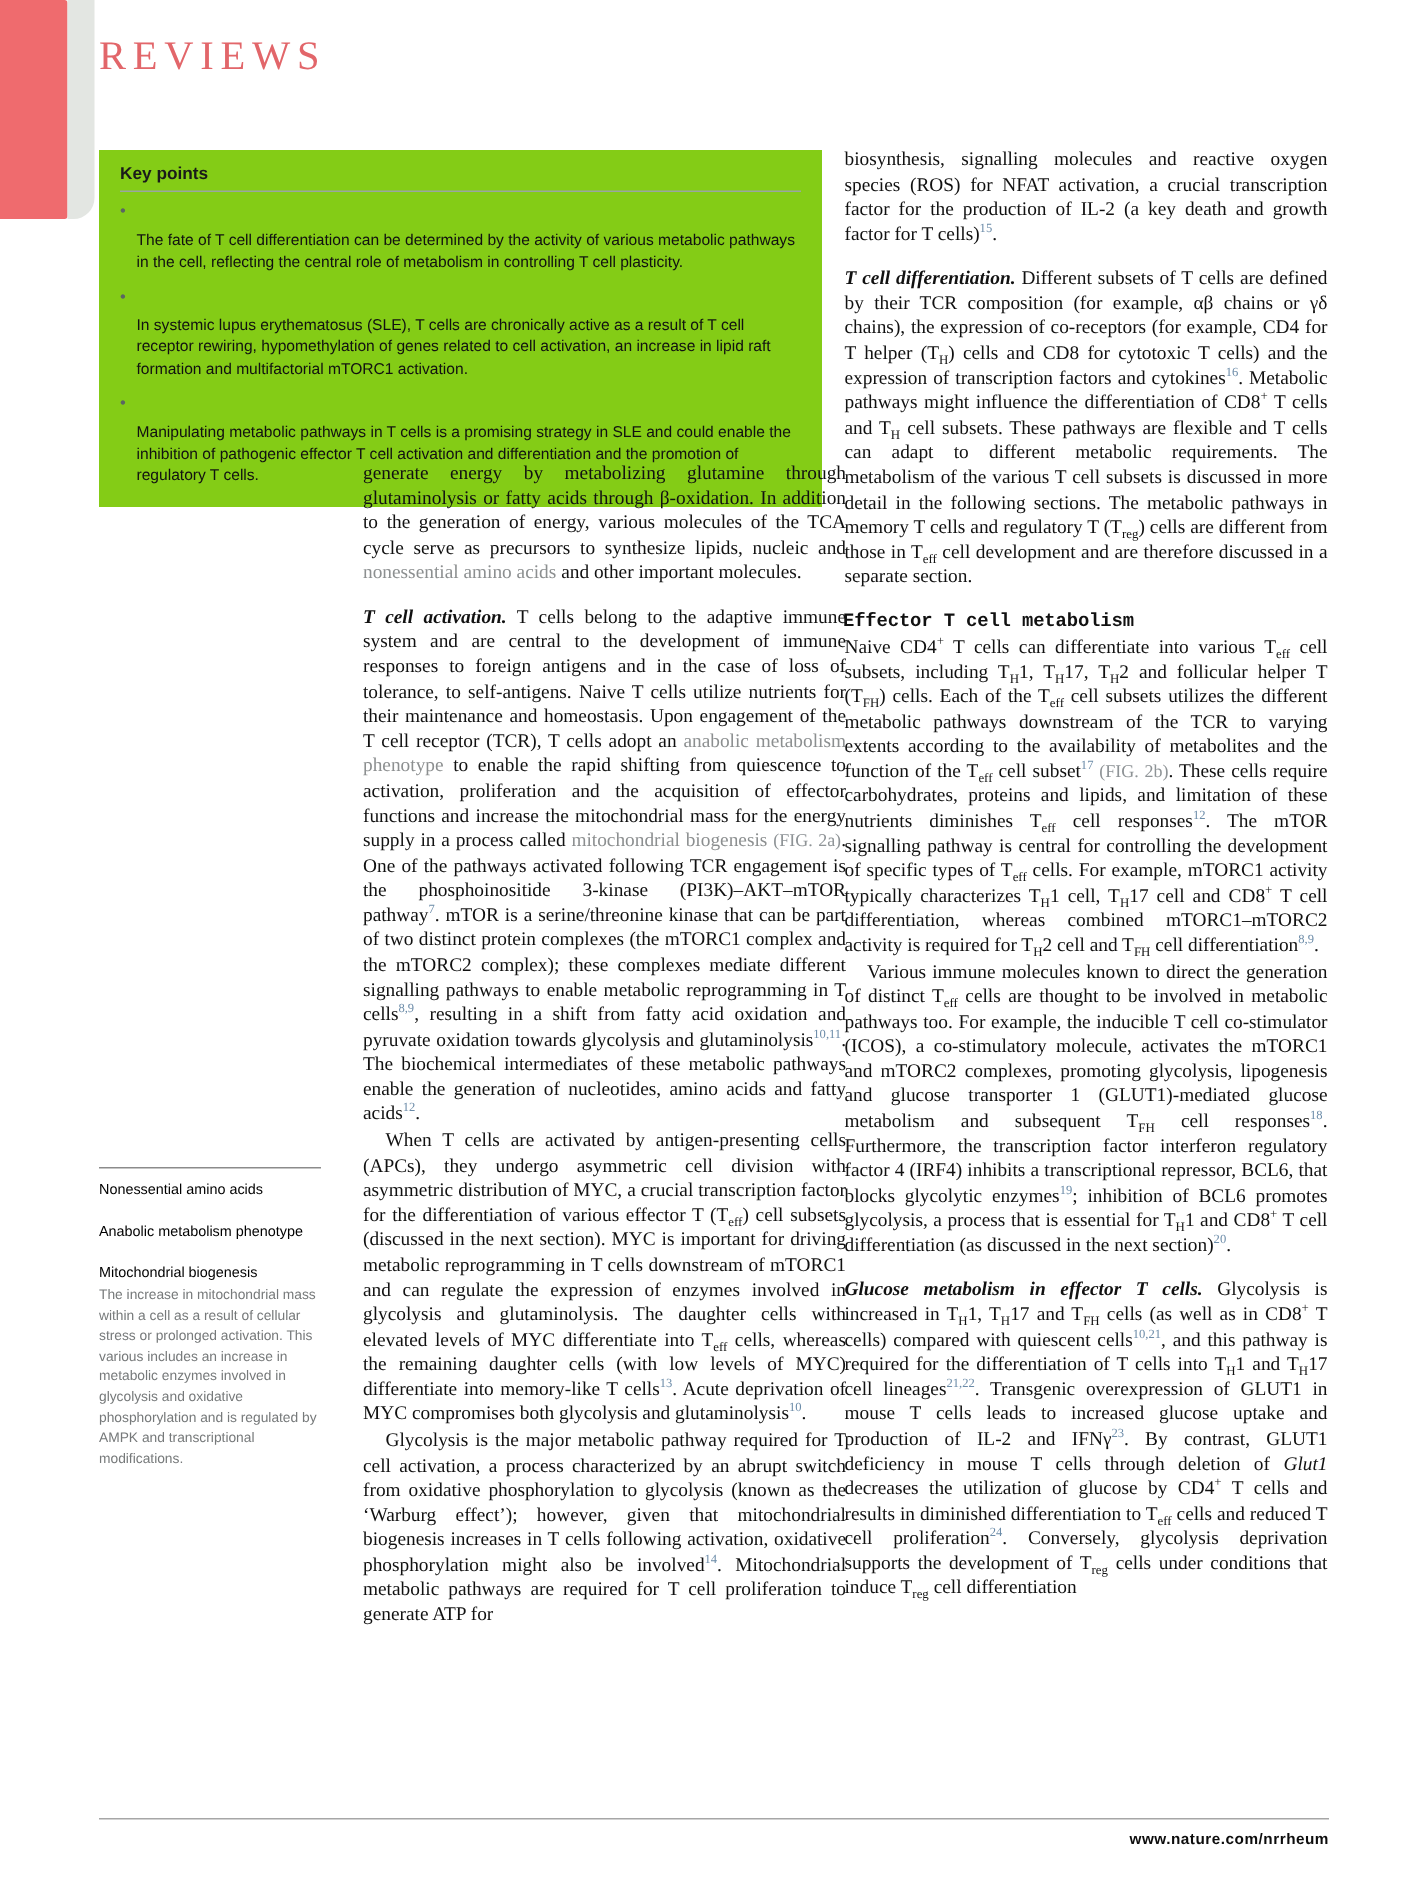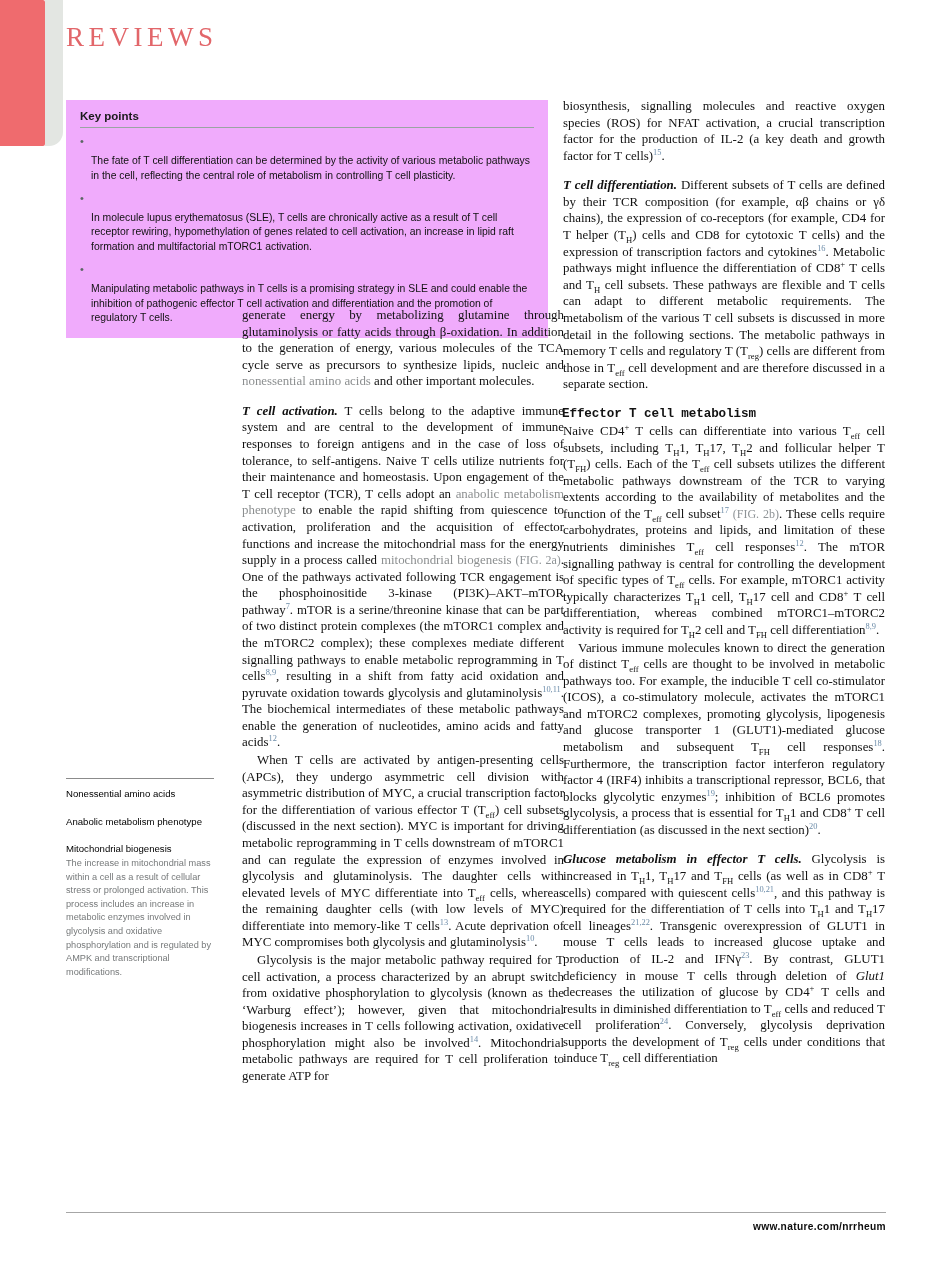--- a/index.html
+++ b/index.html
@@ -43,21 +43,21 @@
     letter-spacing: 4.5px;
     color: #e2666a;
     font-weight: 400;
   }
 
   
   #key-points {
     position: absolute;
     left: 66px; top: 100px;
     width: 482px;
-    background: #f0abfc;
+    background: #84cc16;
     padding: 10px 14px 12px 14px;
     font-family: "Liberation Sans", "DejaVu Sans", sans-serif;
   }
   #key-points-title {
     font-size: 11.5px;
     font-weight: bold;
     color: #1a1a1a;
     padding-bottom: 5px;
     border-bottom: 1px solid #9aa5a2;
     margin-bottom: 6px;
@@ -182,40 +182,40 @@
 
 <div id="key-points">
   <div id="key-points-title">Key points</div>
 
   <div class="kp-item">
     <span class="kp-bullet">•</span>
     <span class="kp-text">The fate of T cell differentiation can be determined by the activity of various metabolic pathways in the cell, reflecting the central role of metabolism in controlling T cell plasticity.</span>
   </div>
   <div class="kp-item">
     <span class="kp-bullet">•</span>
-    <span class="kp-text">In molecule lupus erythematosus (SLE), T cells are chronically active as a result of T cell receptor rewiring, hypomethylation of genes related to cell activation, an increase in lipid raft formation and multifactorial mTORC1 activation.</span>
+    <span class="kp-text">In systemic lupus erythematosus (SLE), T cells are chronically active as a result of T cell receptor rewiring, hypomethylation of genes related to cell activation, an increase in lipid raft formation and multifactorial mTORC1 activation.</span>
   </div>
   <div class="kp-item">
     <span class="kp-bullet">•</span>
     <span class="kp-text">Manipulating metabolic pathways in T cells is a promising strategy in SLE and could enable the inhibition of pathogenic effector T cell activation and differentiation and the promotion of regulatory T cells.</span>
   </div>
 </div>
 
 <div id="margin-col">
   <div id="margin-rule"></div>
 
   <div class="gloss">
     <div class="gloss-term">Nonessential amino acids</div>
   </div>
   <div class="gloss">
     <div class="gloss-term">Anabolic metabolism phenotype</div>
   </div>
   <div class="gloss">
     <div class="gloss-term">Mitochondrial biogenesis</div>
-    <div class="gloss-def">The increase in mitochondrial mass within a cell as a result of cellular stress or prolonged activation. This process includes an increase in metabolic enzymes involved in glycolysis and oxidative phosphorylation and is regulated by AMPK and transcriptional modifications.</div>
+    <div class="gloss-def">The increase in mitochondrial mass within a cell as a result of cellular stress or prolonged activation. This various includes an increase in metabolic enzymes involved in glycolysis and oxidative phosphorylation and is regulated by AMPK and transcriptional modifications.</div>
   </div>
 </div>
 
 <div class="col" id="col-left">
 
   <p><span>generate energy by metabolizing glutamine through glutaminolysis or fatty acids through β-oxidation. In addition to the generation of energy, various molecules of the TCA cycle serve as precursors to synthesize lipids, nucleic and </span><span class="term">nonessential amino acids</span><span> and other important molecules.</span></p>
 
   <p class="gap"><span class="run-head">T cell activation.</span><span> T cells belong to the adaptive immune system and are central to the development of immune responses to foreign antigens and in the case of loss of tolerance, to self-antigens. Naive T cells utilize nutrients for their maintenance and homeostasis. Upon engagement of the T cell receptor (TCR), T cells adopt an </span><span class="term">anabolic metabolism phenotype</span><span> to enable the rapid shifting from quiescence to activation, proliferation and the acquisition of effector functions and increase the mitochondrial mass for the energy supply in a process called </span><span class="term">mitochondrial biogenesis</span><span> </span><span class="figref">(FIG. 2a)</span><span>. One of the pathways activated following TCR engagement is the phosphoinositide 3-kinase (PI3K)–AKT–mTOR pathway</span><sup class="ref">7</sup><span>. mTOR is a serine/threonine kinase that can be part of two distinct protein complexes (the mTORC1 complex and the mTORC2 complex); these complexes mediate different signalling pathways to enable metabolic reprogramming in T cells</span><sup class="ref">8,9</sup><span>, resulting in a shift from fatty acid oxidation and pyruvate oxidation towards glycolysis and glutaminolysis</span><sup class="ref">10,11</sup><span>. The biochemical intermediates of these metabolic pathways enable the generation of nucleotides, amino acids and fatty acids</span><sup class="ref">12</sup><span>.</span></p>
 
   <p class="indent"><span>When T cells are activated by antigen-presenting cells (APCs), they undergo asymmetric cell division with asymmetric distribution of MYC, a crucial transcription factor for the differentiation of various effector T (T</span><sub>eff</sub><span>) cell subsets (discussed in the next section). MYC is important for driving metabolic reprogramming in T cells downstream of mTORC1 and can regulate the expression of enzymes involved in glycolysis and glutaminolysis. The daughter cells with elevated levels of MYC differentiate into T</span><sub>eff</sub><span> cells, whereas the remaining daughter cells (with low levels of MYC) differentiate into memory-like T cells</span><sup class="ref">13</sup><span>. Acute deprivation of MYC compromises both glycolysis and glutaminolysis</span><sup class="ref">10</sup><span>.</span></p>

